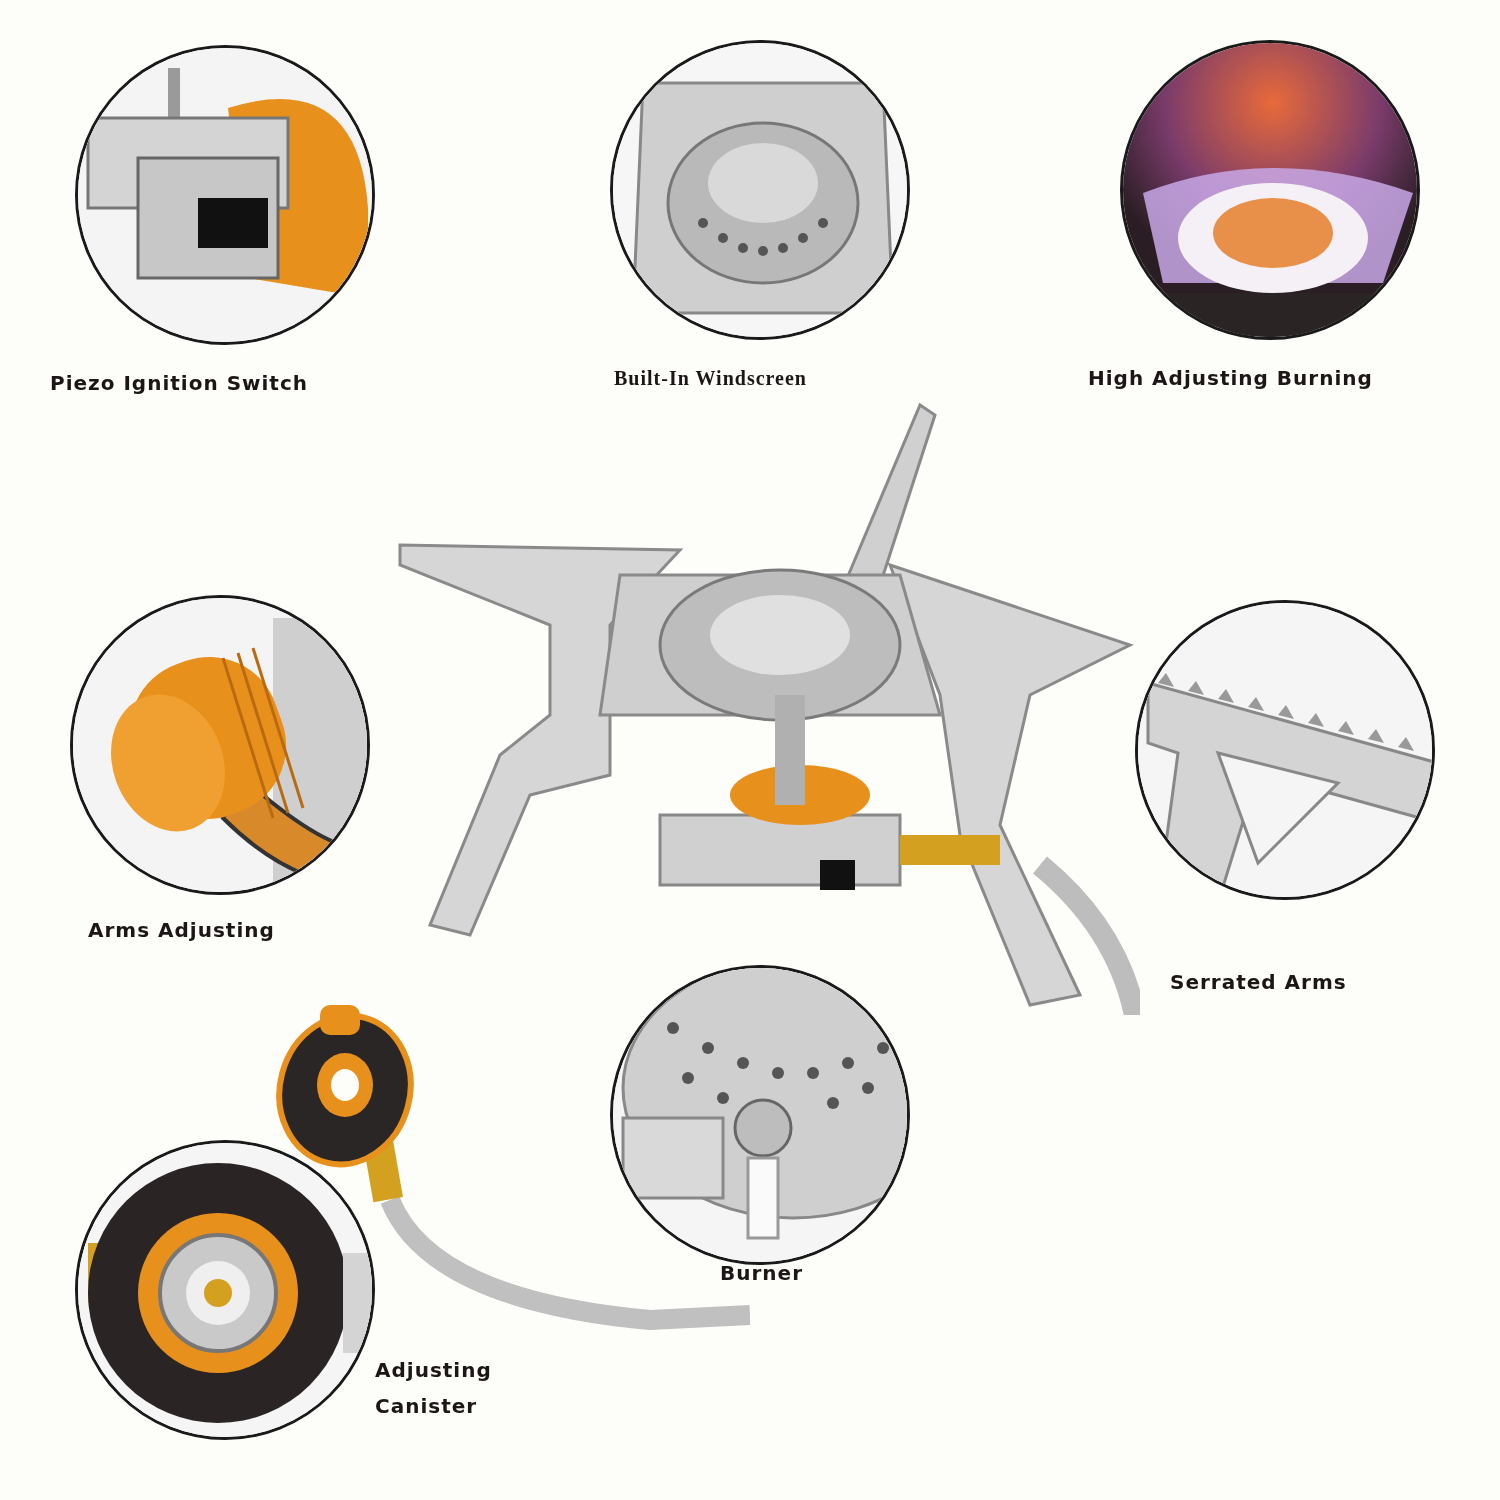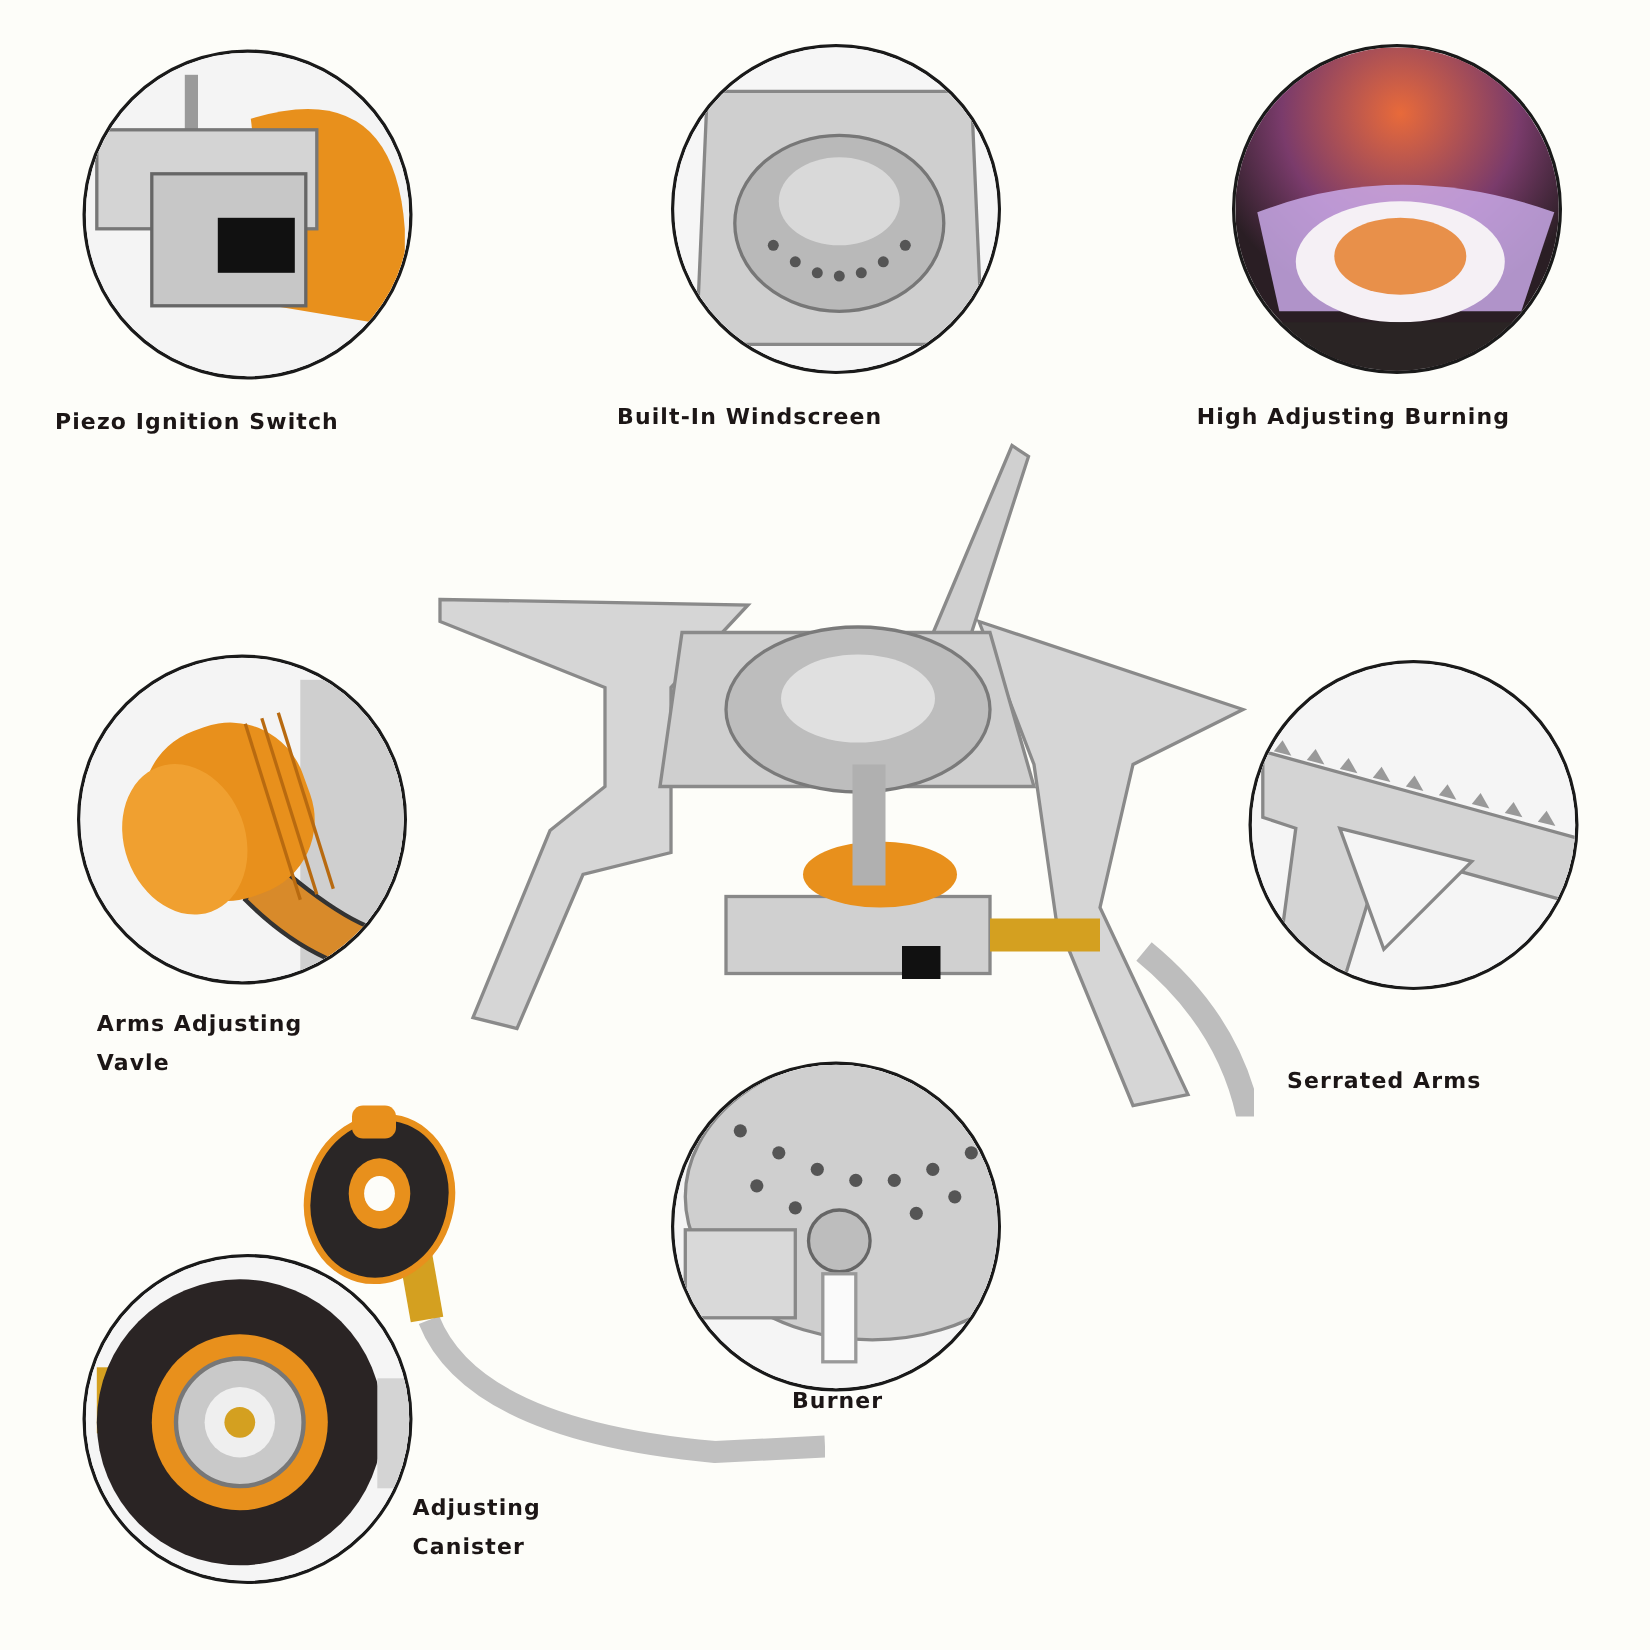--- a/index.html
+++ b/index.html
@@ -33,21 +33,21 @@
       <circle cx="90" cy="180" r="5"></circle>
         <circle cx="110" cy="195" r="5"></circle>
         <circle cx="130" cy="205" r="5"></circle>
       <circle cx="150" cy="208" r="5"></circle>
         <circle cx="170" cy="205" r="5"></circle>
         <circle cx="190" cy="195" r="5"></circle>
         <circle cx="210" cy="180" r="5"></circle>
     </g>
   </svg>
 </div>
-<div class="label" style="left:561px;top:360px;">Built-In Windscreen</div>
+<div class="label" style="left:614px;top:360px;font-family:Liberation Serif, serif;">Built-In Windscreen</div>
 
 <div class="circle" style="left:1120px;top:40px;width:300px;height:300px;">
   <svg width="300" height="300" viewBox="0 0 300 300">
     <defs>
       <radialGradient id="fl" cx="50%" cy="20%" r="60%">
         <stop offset="0" stop-color="#e86a3a"></stop>
         <stop offset="0.6" stop-color="#7a3b6b"></stop>
         <stop offset="1" stop-color="#2a1e24"></stop>
       </radialGradient>
     </defs>
@@ -69,21 +69,20 @@
     <ellipse cx="95" cy="165" rx="55" ry="70" fill="#f0a030" transform="rotate(-20 95 165)"></ellipse>
     <g stroke="#b86a10" stroke-width="3">
       <line x1="150" y1="60" x2="200" y2="220"></line>
         <line x1="165" y1="55" x2="215" y2="215"></line>
         <line x1="180" y1="50" x2="230" y2="210"></line>
     </g>
   </svg>
 </div>
 <div class="label" style="left:88px;top:912px;">
   <div>Arms Adjusting</div>
-  <div>Vavle</div>
 </div>
 
 <div class="circle" style="left:1135px;top:600px;width:300px;height:300px;">
   <svg width="300" height="300" viewBox="0 0 300 300">
     <rect width="300" height="300" fill="#f5f5f5"></rect>
     <path d="M10 80 L300 160 L300 220 L120 170 L80 300 L20 300 L40 150 L10 140 Z" fill="#d4d4d4" stroke="#888" stroke-width="3"></path>
     <path d="M80 150 L200 180 L120 260 Z" fill="#f5f5f5" stroke="#888" stroke-width="3"></path>
     <g fill="#999">
       <polygon points="20,80 28,70 36,84"></polygon>
         <polygon points="50,88 58,78 66,92"></polygon>

